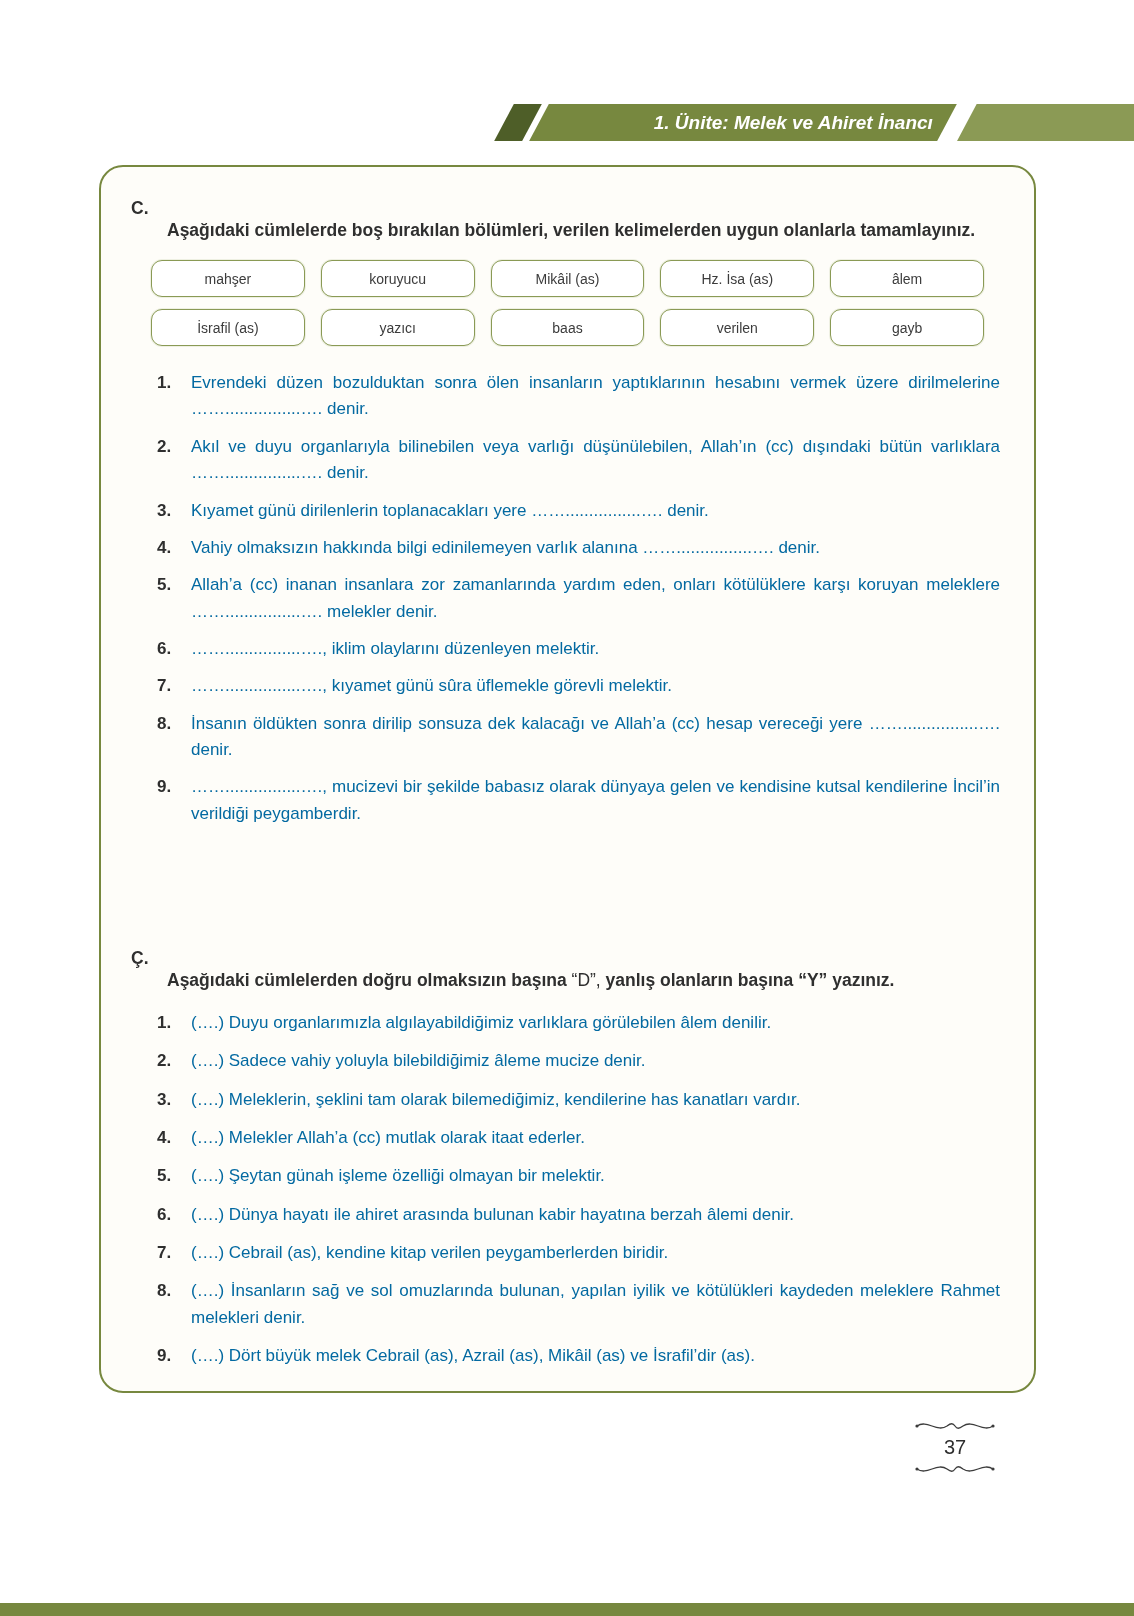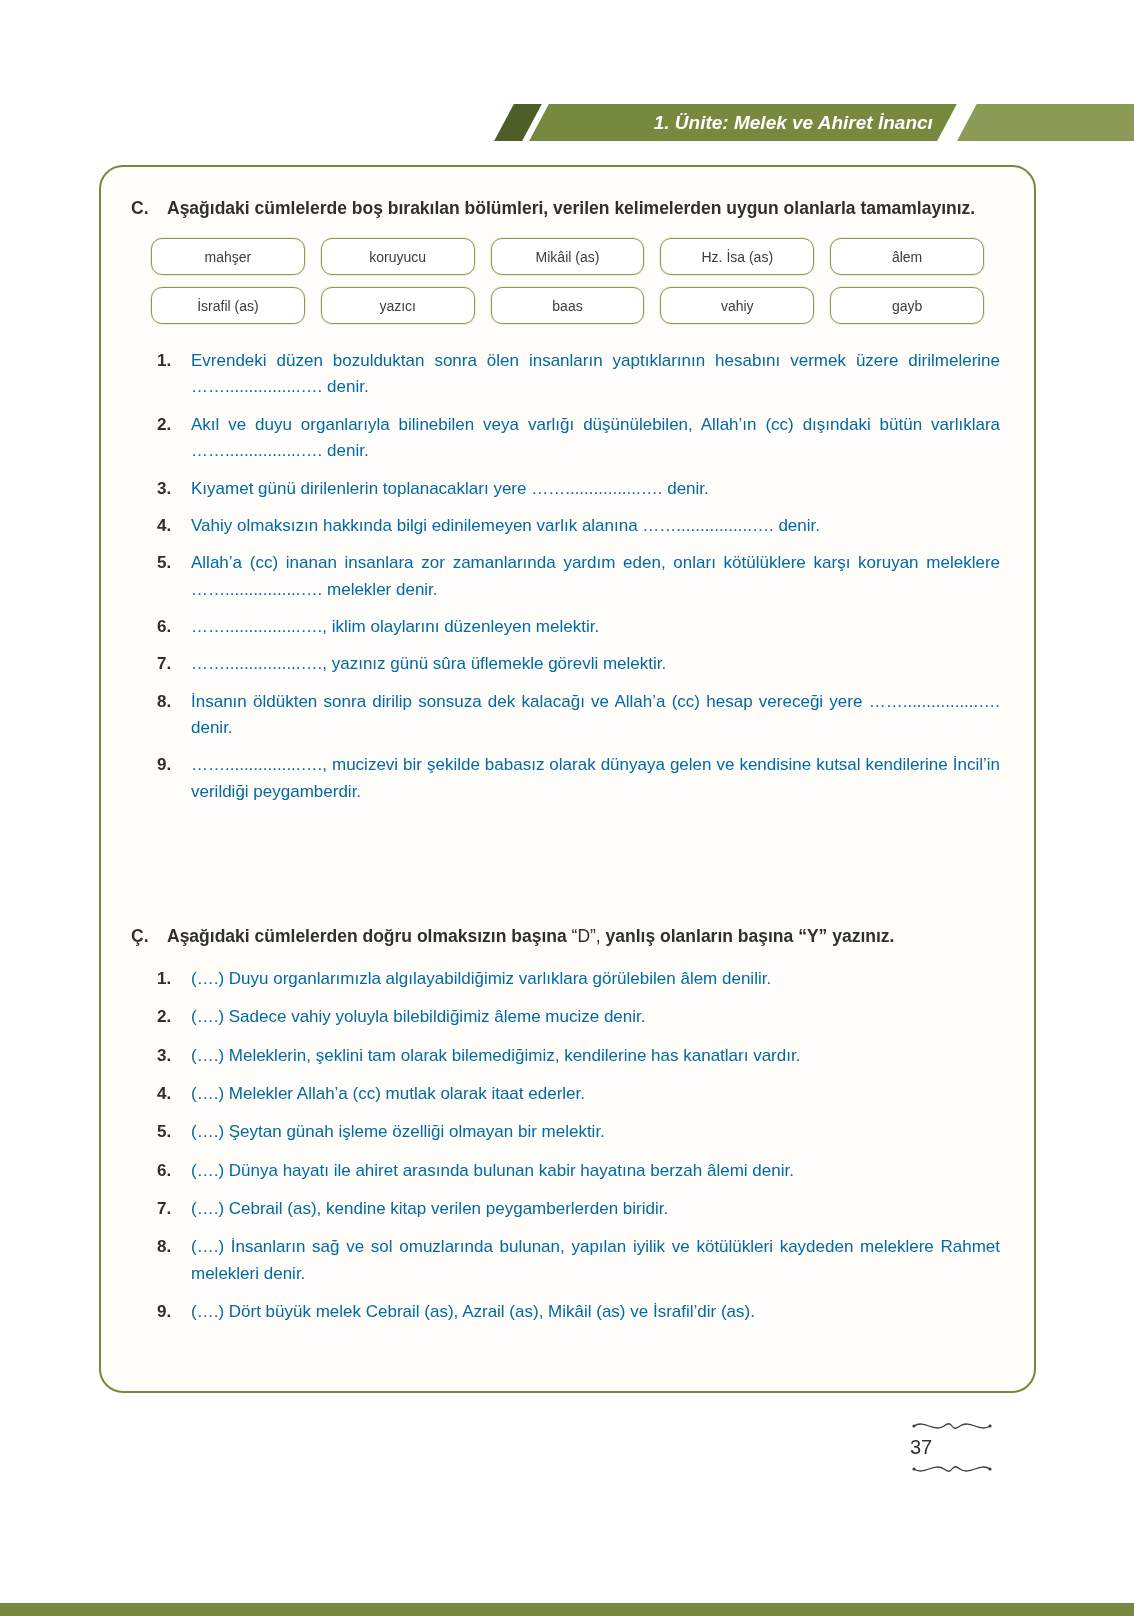--- a/index.html
+++ b/index.html
@@ -73,21 +73,21 @@
 
   .section-heading {
     display:flex;
     gap:10px;
     font-size:17.5px;
     font-weight:bold;
     color:#2f2f2f;
     line-height:1.55;
   }
   .section-label { width:26px; flex:0 0 auto; }
-  .section-instruction { flex:1; text-align:justify; }
+  .section-instruction { flex:1; text-align:justify;margin-top:22px; }
   .normal-weight { font-weight:normal; }
 
   .word-grid {
     margin:16px 20px 24px 20px;
     display:grid;
     grid-template-columns:repeat(5, 1fr);
     gap:12px 16px;
   }
   .word-pill {
     height:37px;
@@ -126,21 +126,21 @@
   .section-cedilla .q-item { margin-bottom:12px; }
 
   
   .page-footer {
     position:absolute;
     right:134px;
     top:1418px;
     width:90px;
     display:flex;
     flex-direction:column;
-    align-items:flex-start;
+    align-items:center;
     gap:2px;
   }
   .page-number {
     font-size:20px;
     color:#2f2f2f;
     text-align:center;
   }
   .flourish { display:block; }
 
   .bottom-bar {
@@ -175,21 +175,21 @@
 
       <div class="word-grid">
         <div class="word-pill">mahşer</div>
         <div class="word-pill">koruyucu</div>
         <div class="word-pill">Mikâil (as)</div>
         <div class="word-pill">Hz. İsa (as)</div>
         <div class="word-pill">âlem</div>
         <div class="word-pill">İsrafil (as)</div>
         <div class="word-pill">yazıcı</div>
         <div class="word-pill">baas</div>
-        <div class="word-pill">vahiy</div>
+        <div class="word-pill">verilen</div>
         <div class="word-pill">gayb</div>
       </div>
 
       <div class="q-list">
         <div class="q-item">
           <span class="q-num">1.</span>
           <span class="q-text">Evrendeki düzen bozulduktan sonra ölen insanların yaptıklarının hesabını vermek üzere dirilmelerine ……................…. denir.</span>
         </div>
         <div class="q-item">
           <span class="q-num">2.</span>
@@ -206,21 +206,21 @@
         <div class="q-item">
           <span class="q-num">5.</span>
           <span class="q-text">Allah’a (cc) inanan insanlara zor zamanlarında yardım eden, onları kötülüklere karşı koruyan meleklere ……................…. melekler denir.</span>
         </div>
         <div class="q-item">
           <span class="q-num">6.</span>
           <span class="q-text">……................…., iklim olaylarını düzenleyen melektir.</span>
         </div>
         <div class="q-item">
           <span class="q-num">7.</span>
-          <span class="q-text">……................…., yazınız günü sûra üflemekle görevli melektir.</span>
+          <span class="q-text">……................…., kıyamet günü sûra üflemekle görevli melektir.</span>
         </div>
         <div class="q-item">
           <span class="q-num">8.</span>
           <span class="q-text">İnsanın öldükten sonra dirilip sonsuza dek kalacağı ve Allah’a (cc) hesap vereceği yere ……................…. denir.</span>
         </div>
         <div class="q-item">
           <span class="q-num">9.</span>
           <span class="q-text">……................…., mucizevi bir şekilde babasız olarak dünyaya gelen ve kendisine kutsal kendilerine İncil’in verildiği peygamberdir.</span>
         </div>
       </div>

